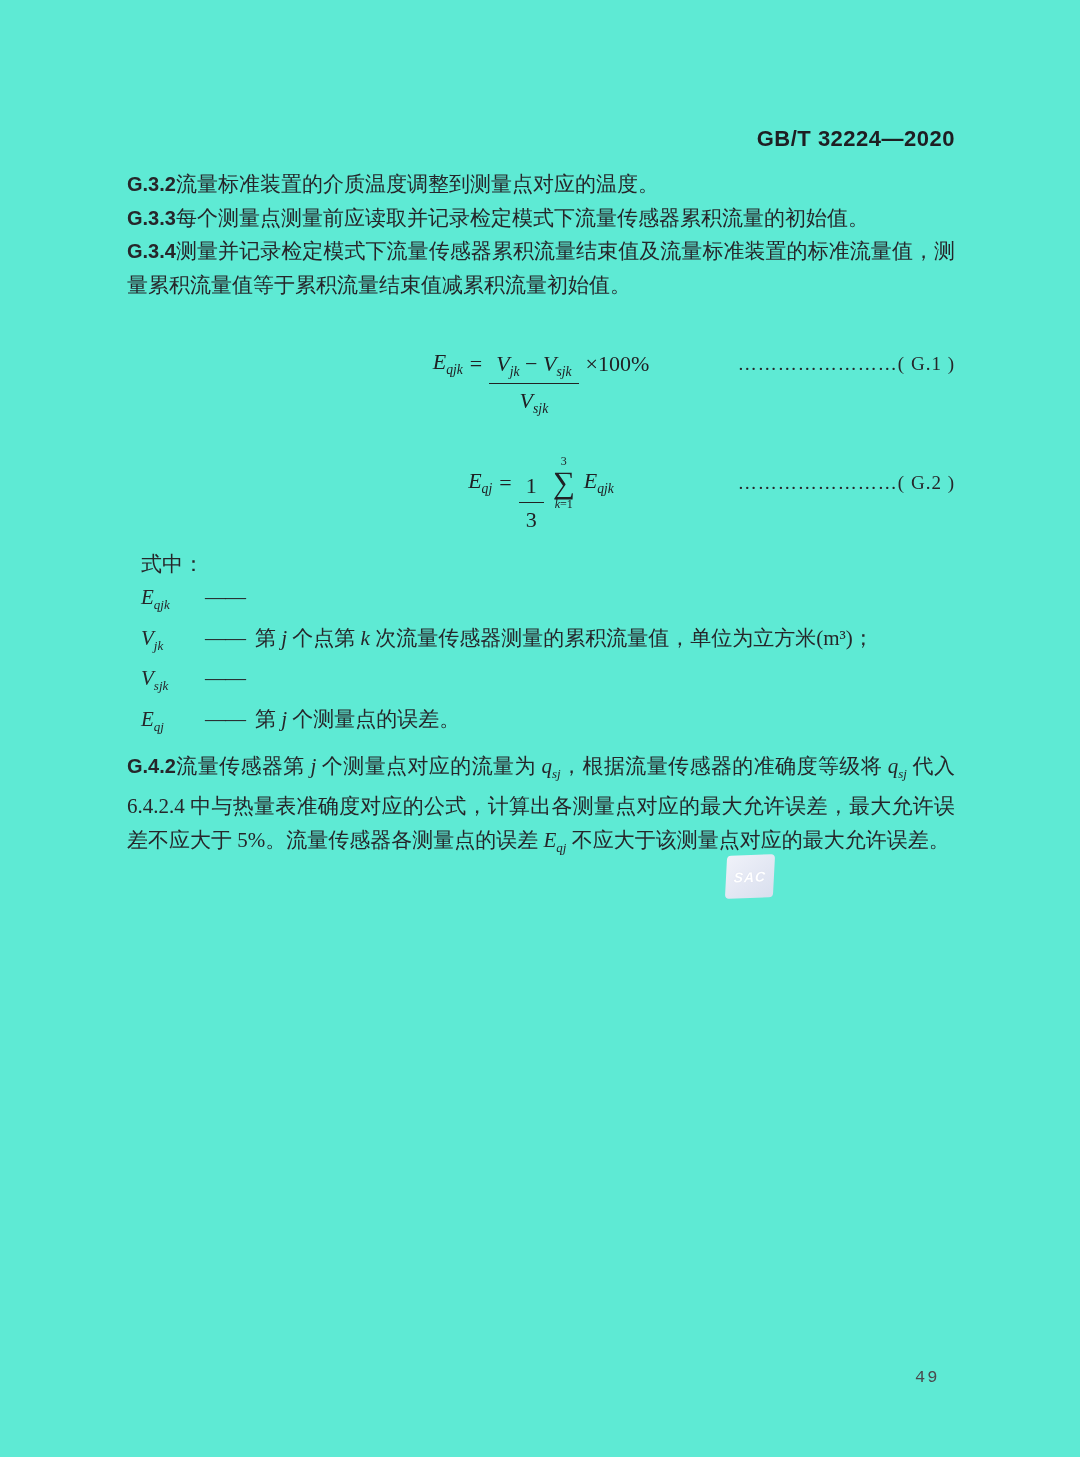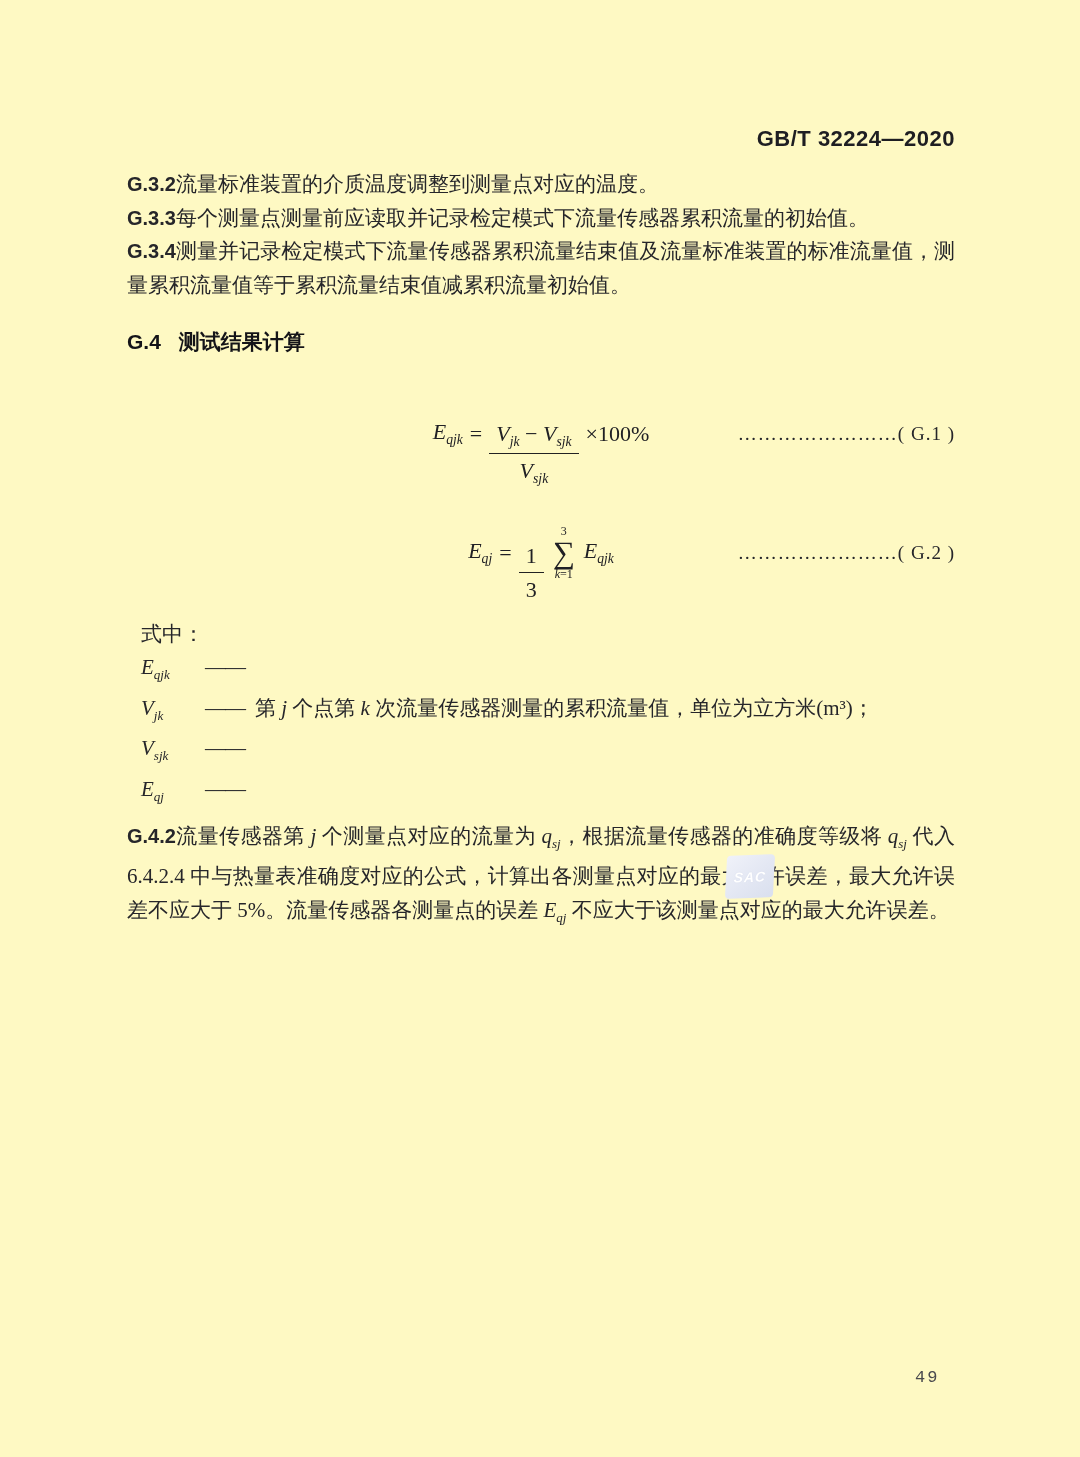--- a/index.html
+++ b/index.html
@@ -2,21 +2,21 @@
 <html><head>
 <meta charset="utf-8">
 <style>
   html,body { margin:0; padding:0; }
   body {
     width:1080px; height:1457px; background:#ffffff;
     font-family:"Liberation Serif","DejaVu Serif",serif;
     color:#26262a;
     -webkit-font-smoothing:antialiased;
   }
-  .page { position:relative; width:1080px; height:1457px; background:#fef9c3; overflow:hidden; }
+  .page { position:relative; width:1080px; height:1457px; background:#5eead4; overflow:hidden; }
   .column { position:absolute; left:127px; top:0; width:828px; }
 
   .std-header {
     margin:126px 0 16px 0; text-align:right;
     font-family:"Liberation Sans","DejaVu Sans",sans-serif;
     font-weight:bold; font-size:22px; letter-spacing:0.5px; color:#1e1e22;
   }
 
   p.clause { margin:0; font-size:21px; line-height:33.5px; text-align:justify; }
   .clause-num {
@@ -82,21 +82,20 @@
 
     <div class="std-header">GB/T 32224—2020</div>
 
     <p class="clause"><span class="clause-num">G.3.2</span><span>流量标准装置的介质温度调整到测量点对应的温度。</span></p>
 
     <p class="clause"><span class="clause-num">G.3.3</span><span>每个测量点测量前应读取并记录检定模式下流量传感器累积流量的初始值。</span></p>
 
     <p class="clause"><span class="clause-num">G.3.4</span><span>测量并记录检定模式下流量传感器累积流量结束值及流量标准装置的标准流量值，测量累积流量值等于累积流量结束值减累积流量初始值。</span></p>
 
 
-    <div class="heading"><span class="heading-num">G.4</span><span>测试结果计算</span></div>
 
 
     <div class="formula-block">
 
       <div class="formula-row">
         <span class="math">
           <span><span class="mi">E</span><sub class="msub">qjk</sub></span>
           <span>=</span>
           <span class="frac">
             <span class="num"><span class="mi">V</span><sub class="msub">jk</sub><span> − </span><span class="mi">V</span><sub class="msub">sjk</sub></span>
@@ -141,20 +140,21 @@
     </div>
 
     <div class="def-row">
       <span class="def-term"><span class="mi">V</span><sub class="msub">sjk</sub></span>
       <span class="def-dash">——</span>
     </div>
 
     <div class="def-row">
       <span class="def-term"><span class="mi">E</span><sub class="msub">qj</sub></span>
       <span class="def-dash">——</span>
+      <span class="def-desc"><span>第 </span><span class="mi">j</span><span> 个测量点的误差。</span></span>
     </div>
 
     <p class="clause g42"><span class="clause-num">G.4.2</span><span>流量传感器第 </span><span class="mi">j</span><span> 个测量点对应的流量为 </span><span class="mi">q</span><sub class="msub">sj</sub><span>，根据流量传感器的准确度等级将 </span><span class="mi">q</span><sub class="msub">sj</sub><span> 代入 6.4.2.4 中与热量表准确度对应的公式，计算出各测量点对应的最大允许误差，最大允许误差不应大于 5%。流量传感器各测量点的误差 </span><span class="mi">E</span><sub class="msub">qj</sub><span> 不应大于该测量点对应的最大允许误差。</span></p>
 
   </div>
 
   <div class="sac-watermark">
       <span>SAC</span>
     </div>
 

